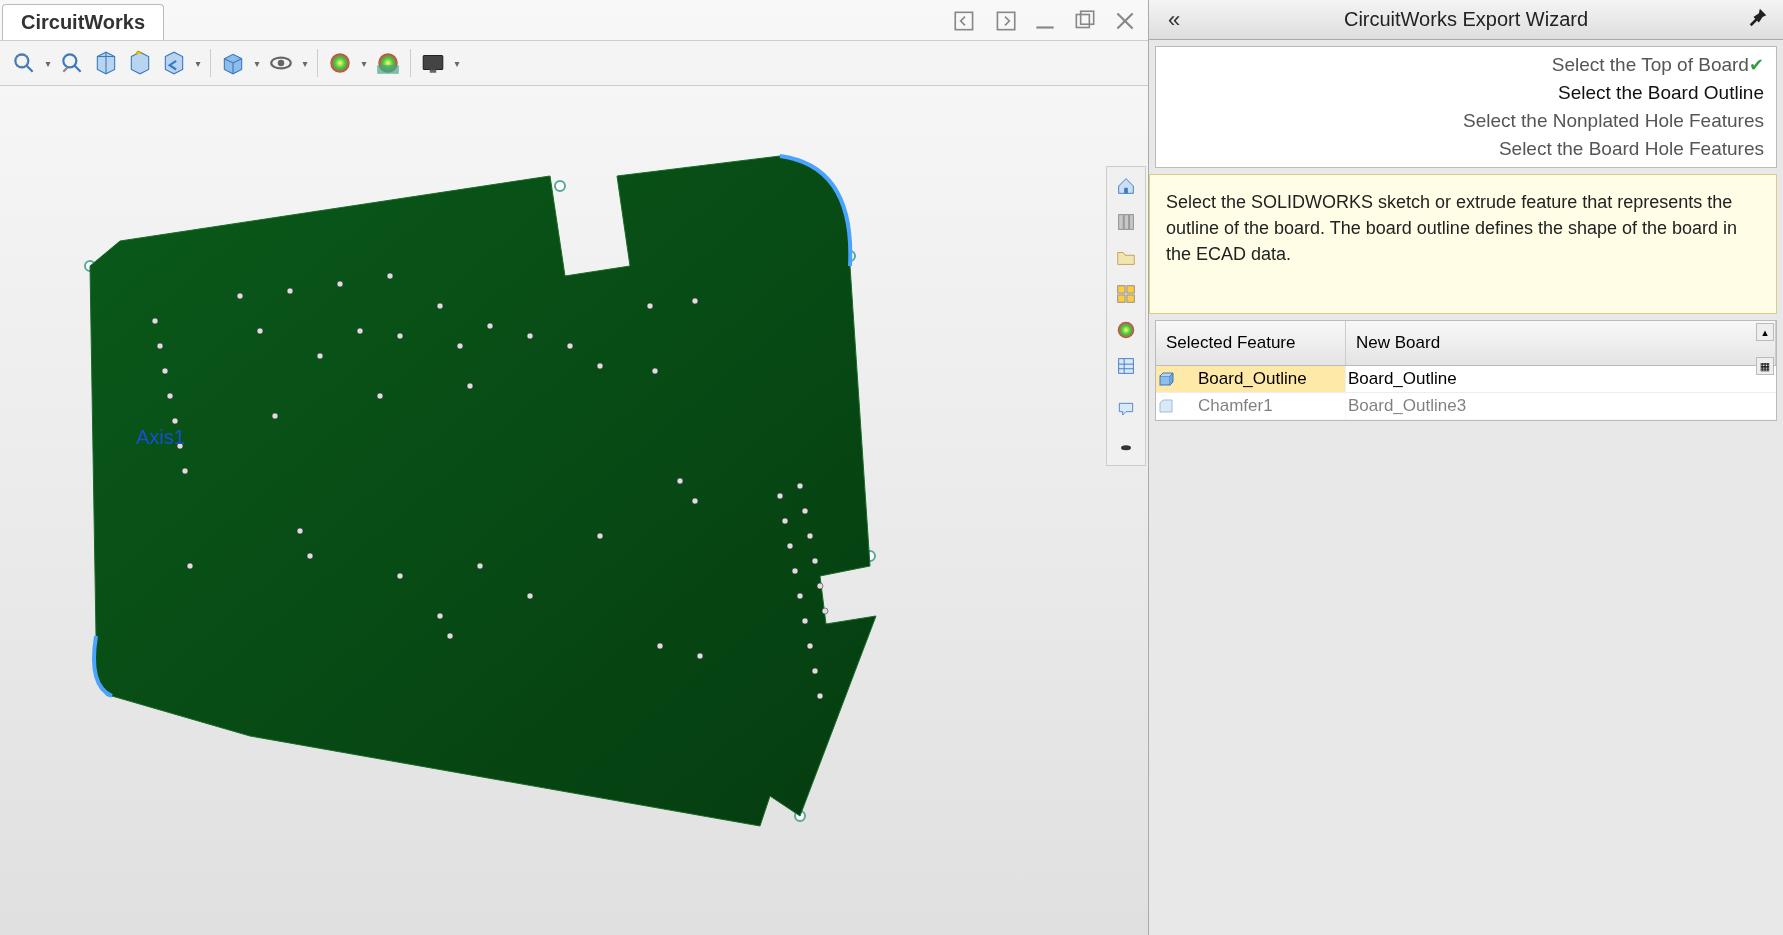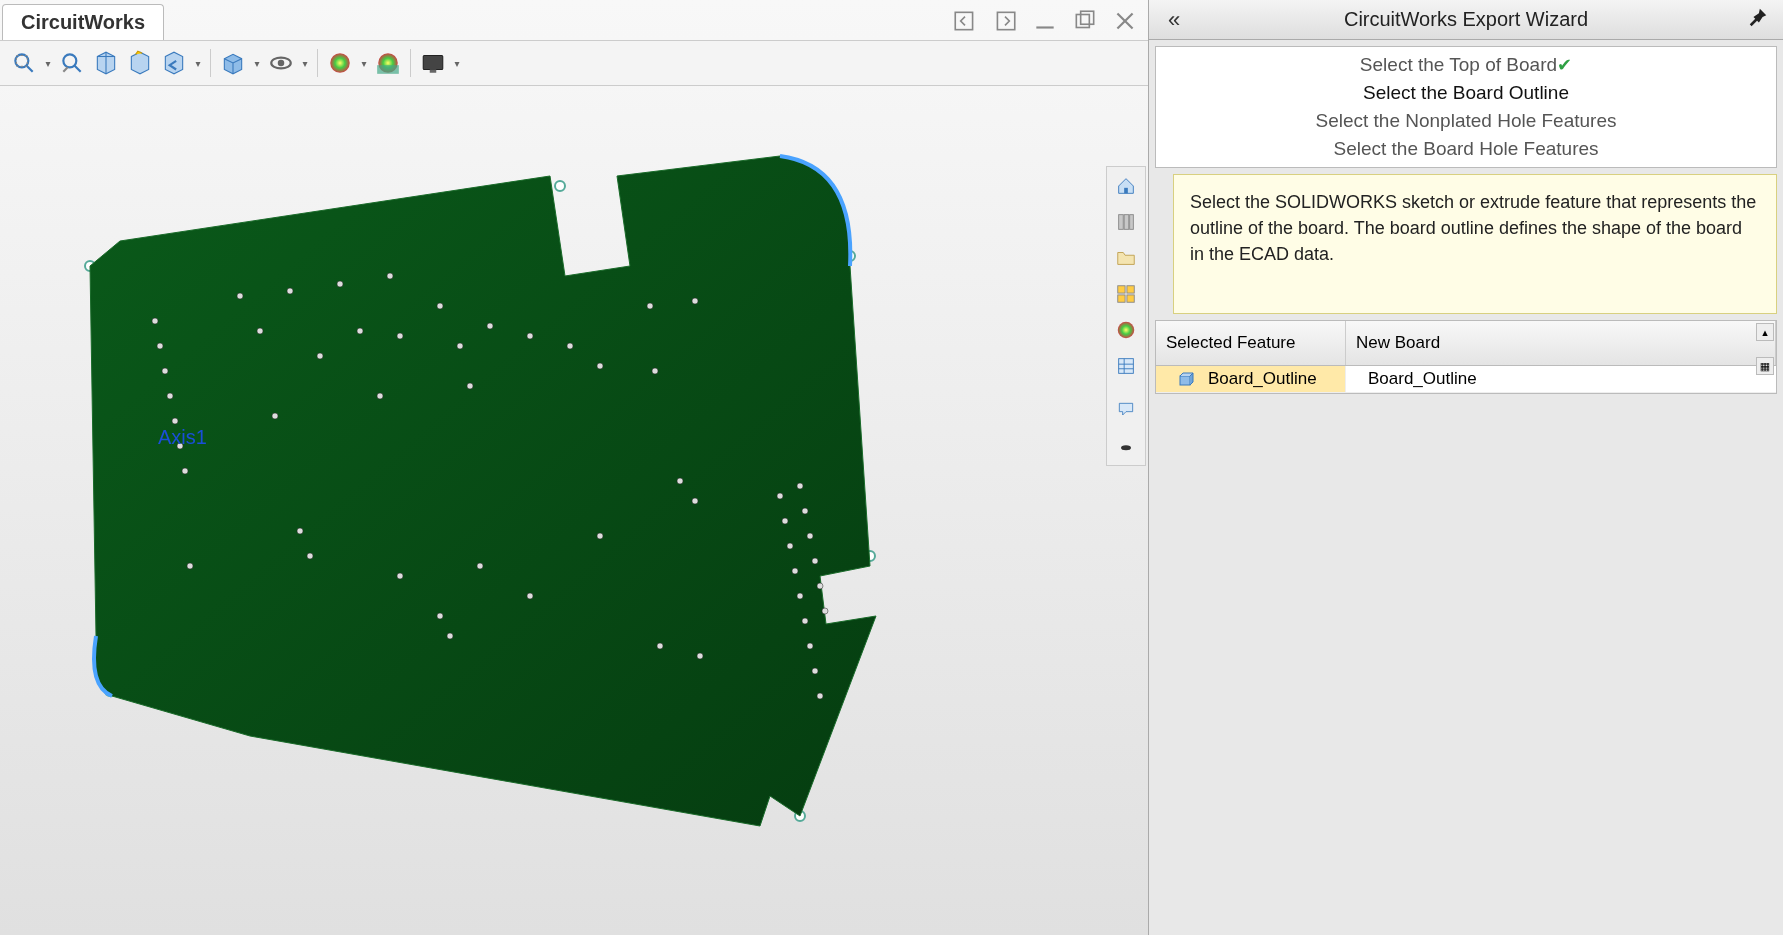--- a/index.html
+++ b/index.html
@@ -12,46 +12,46 @@
   .win-controls { display: flex; gap: 14px; align-items: center; color: #888; }
   .win-controls span { font-size: 22px; cursor: pointer; }
   
   .toolbar { display: flex; align-items: center; gap: 2px; padding: 4px 8px; background: #f4f4f4; border-top: 1px solid #ccc; border-bottom: 1px solid #ccc; height: 46px; }
   .tb-btn { display: inline-flex; align-items: center; justify-content: center; width: 32px; height: 32px; border-radius: 3px; cursor: pointer; }
   .tb-drop { width: 12px; display: inline-flex; align-items: center; justify-content: center; color: #666; font-size: 10px; cursor: pointer; }
   .tb-sep { width: 1px; height: 28px; background: #ccc; margin: 0 4px; }
   
   .viewport { flex: 1; position: relative; overflow: hidden; }
   .board-svg { position: absolute; top: 50px; left: 60px; }
-  .axis-label { position: absolute; top: 340px; left: 158px; color: #1a4ed8; font-size: 20px; font-weight: 500; }
+  .axis-label { position: absolute; top: 340px; left: 136px; color: #1a4ed8; font-size: 20px; font-weight: 500; }
   
   .side-toolbar { position: absolute; right: 2px; top: 80px; display: flex; flex-direction: column; gap: 2px; background: #f0f0f0; border: 1px solid #ccc; padding: 2px; }
   .side-btn { width: 34px; height: 34px; display: flex; align-items: center; justify-content: center; cursor: pointer; border: 1px solid transparent; }
   
   .wizard-panel { width: 635px; background: #e8e8e8; display: flex; flex-direction: column; border-left: 1px solid #aaa; }
   .wizard-header { display: flex; align-items: center; justify-content: space-between; background: linear-gradient(to bottom, #f4f4f4, #dedede); border-bottom: 1px solid #aaa; padding: 6px 10px; height: 40px; }
   .wizard-header-title { font-size: 20px; font-weight: normal; color: #222; flex: 1; text-align: center; }
   .collapse-btn, .pin-btn { font-size: 22px; color: #333; cursor: pointer; width: 30px; text-align: center; }
   
   .steps-box { background: #fff; border: 1px solid #bbb; margin: 6px; padding: 4px 0; max-height: 128px; overflow: hidden; position: relative; }
-  .step-row { padding: 3px 12px; font-size: 19px; color: #555; cursor: pointer; display: flex; align-items: center; justify-content: center; }
+  .step-row { padding: 3px 12px; font-size: 19px; color: #555; cursor: pointer; display: flex; align-items: center; justify-content: flex-end; }
   .step-row.current { font-weight: normal; color: #111; }
   .step-check { color: #2ea043; font-size: 18px; }
   
-  .hint-box { background: #fffde6; border: 1px solid #d8d080; margin: 0 6px 6px 24px; padding: 14px 16px; font-size: 18px; color: #222; line-height: 1.45; min-height: 140px; }
+  .hint-box { background: #fffde6; border: 1px solid #d8d080; margin: 0 6px 6px 0; padding: 14px 16px; font-size: 18px; color: #222; line-height: 1.45; min-height: 140px; }
   
   .feature-table { margin: 0 6px; border: 1px solid #bbb; background: #fff; font-size: 17px; position: relative; }
   .ft-head { display: flex; background: linear-gradient(to bottom, #f8f8f8, #e4e4e4); border-bottom: 1px solid #bbb; }
   .ft-col { padding: 12px 10px; border-right: 1px solid #ccc; }
   .ft-col.c1 { width: 190px; }
   .ft-col.c2 { flex: 1; }
   .ft-body { max-height: 72px; overflow: hidden; }
   .ft-row { display: flex; border-bottom: 1px solid #eee; cursor: pointer; }
   .ft-row.selected .c1 { background: #ffe9a8; }
-  .ft-row .c1, .ft-row .c2 { padding: 3px 22px; display: flex; align-items: center; gap: 14px; }
+  .ft-row .c1, .ft-row .c2 { padding: 3px 2px; display: flex; align-items: center; gap: 24px; }
   .ft-row .c1 { width: 190px; border-right: 1px solid #eee; }
   .ft-row .c2 { flex: 1; }
   .feat-icon { width: 16px; height: 16px; display: inline-block; }
   .scroll-up, .scroll-dn { position: absolute; right: 2px; width: 18px; height: 18px; background: #eee; border: 1px solid #bbb; font-size: 11px; display: flex; align-items: center; justify-content: center; cursor: pointer; }
   .scroll-up { top: 2px; }
   .scroll-dn { top: 36px; }
 
   svg.icon { width: 26px; height: 26px; }
 </style>
 </head>
@@ -357,15 +357,26 @@
                 <rect x="2" y="5" width="10" height="9" fill="#8fbce8" stroke="#3a7abd"></rect>
                 <path d="M2 5 L5 2 L15 2 L12 5" fill="#b8d4f0" stroke="#3a7abd"></path>
                 <path d="M12 5 L15 2 L15 11 L12 14" fill="#6fa4d8" stroke="#3a7abd"></path>
               </svg></span>
           <span>Board_Outline</span>
         </div>
         <div class="c2">
             <span>Board_Outline</span>
           </div>
       </div>
+      <div class="ft-row" style="opacity:.5">
+        <div class="c1">
+          <span class="feat-icon"><svg width="16" height="16" viewBox="0 0 16 16">
+                <path d="M2 14 L2 5 L5 2 L14 2 L14 14 Z" fill="#b8d4f0" stroke="#3a7abd"></path>
+              </svg></span>
+          <span>Chamfer1</span>
+        </div>
+        <div class="c2">
+            <span>Board_Outline3</span>
+          </div>
+      </div>
     </div>
   </div>
 </div>
 
 </body></html>

